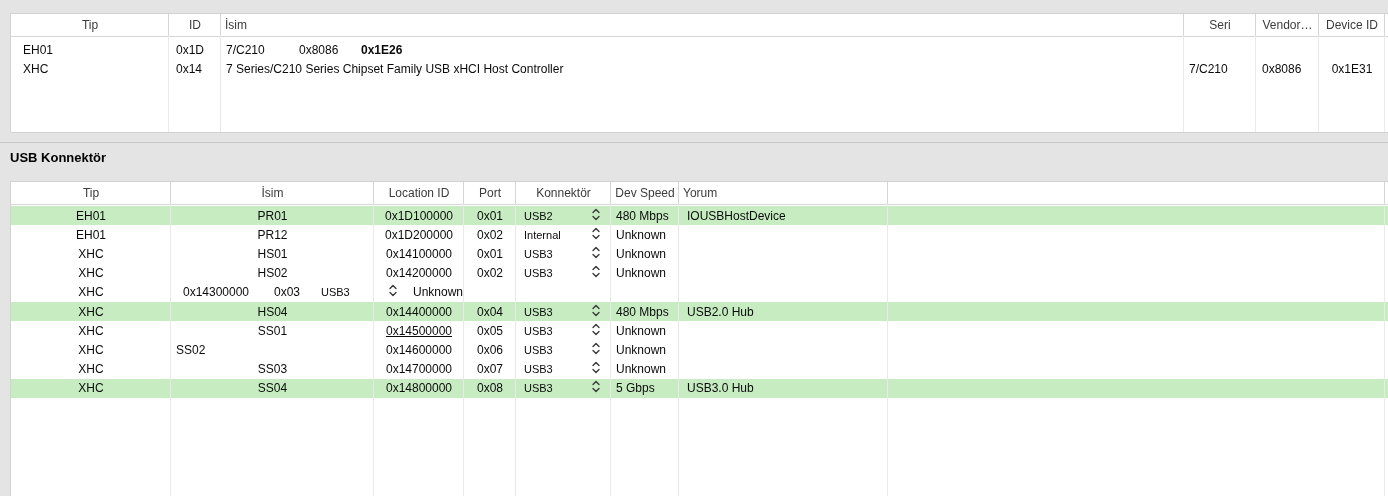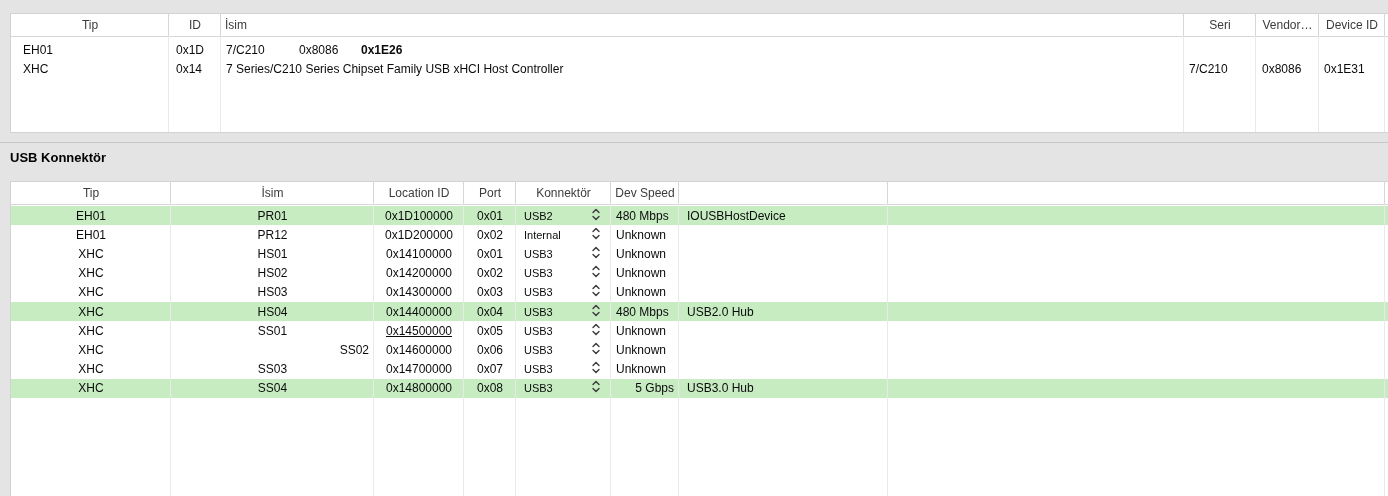--- a/index.html
+++ b/index.html
@@ -72,21 +72,21 @@
         <div class="td" style="width: 72px; text-align: left; padding-left: 5px;">7/C210</div>
         <div class="td" style="width: 63px; text-align: left; padding-left: 6px;">0x8086</div>
         <div class="td" style="width: 66px; text-align: left; padding-left: 5px; font-weight: bold;">0x1E26</div>
       </div>
       <div class="tr" style="height: 19px;">
         <div class="td" style="width: 158px; text-align: left; padding-left: 12px;">XHC</div>
         <div class="td" style="width: 52px; text-align: left; padding-left: 7px;">0x14</div>
         <div class="td" style="width: 963px; text-align: left; padding-left: 5px;">7 Series/C210 Series Chipset Family USB xHCI Host Controller</div>
         <div class="td" style="width: 72px; text-align: left; padding-left: 5px;">7/C210</div>
         <div class="td" style="width: 63px; text-align: left; padding-left: 6px;">0x8086</div>
-        <div class="td" style="width: 66px; text-align: left; padding-left: 5px;">0x1E31</div>
+        <div class="td" style="width: 66px; text-align: center; padding-left: 5px;">0x1E31</div>
       </div>
     </div>
 <div class="divider" style="left: 157px;"></div>
     <div class="hdr-divider" style="left: 157px;"></div>
     <div class="divider" style="left: 209px;"></div>
     <div class="hdr-divider" style="left: 209px;"></div>
     <div class="divider" style="left: 1172px;"></div>
     <div class="hdr-divider" style="left: 1172px;"></div>
     <div class="divider" style="left: 1244px;"></div>
     <div class="hdr-divider" style="left: 1244px;"></div>
@@ -100,20 +100,21 @@
 <div class="section-title">USB Konnektör</div>
 
 <div id="ports-table" class="table-box">
   <div class="thead" id="pt-head">
       <div class="th" style="width: 160px; text-align: center;">Tip</div>
       <div class="th" style="width: 203px; text-align: center;">İsim</div>
       <div class="th" style="width: 90px; text-align: center;">Location ID</div>
       <div class="th" style="width: 52px; text-align: center;">Port</div>
       <div class="th" style="width: 95px; text-align: center;">Konnektör</div>
       <div class="th" style="width: 68px; text-align: center;">Dev Speed</div>
+      <div class="th" style="width: 497px; text-align: left;">Yorum</div>
     </div>
   <div class="tbody" id="pt-body">
       <div class="spacer" style="height: 1px;"></div>
       <div class="tr" style="height: 19.2px; background: rgb(199, 236, 194);">
         <div class="td" style="width: 160px; text-align: center; padding-left: 5px;">EH01</div>
         <div class="td" style="width: 203px; text-align: center; padding-left: 5px;">PR01</div>
         <div class="td" style="width: 90px; text-align: center; padding-left: 5px;">0x1D100000</div>
         <div class="td" style="width: 52px; text-align: center; padding-left: 5px;">0x01</div>
         <div class="td" style="width: 95px; padding: 0px; height: 100%;">
           <div class="connector-cell">
@@ -177,21 +178,20 @@
                 <polyline points="1,8.4 4,11.6 7,8.4" fill="none" stroke="#3f3f3f" stroke-width="1.4" stroke-linecap="round" stroke-linejoin="round"></polyline>
               </svg></span>
           </div>
         </div>
         <div class="td" style="width: 68px; text-align: left; padding-left: 5px;">Unknown</div>
         <div class="td" style="width: 209px; text-align: left; padding-left: 8px;"></div>
         <div class="td" style="width: 497px; text-align: left; padding-left: 5px;"></div>
       </div>
       <div class="tr" style="height: 19.2px;">
         <div class="td" style="width: 160px; text-align: center; padding-left: 5px;">XHC</div>
-        <div class="td" style="width: 203px; text-align: center; padding-left: 5px;">HS03</div>
         <div class="td" style="width: 90px; text-align: center; padding-left: 5px;">0x14300000</div>
         <div class="td" style="width: 52px; text-align: center; padding-left: 5px;">0x03</div>
         <div class="td" style="width: 95px; padding: 0px; height: 100%;">
           <div class="connector-cell">
             <span class="connector-label">USB3</span>
             <span class="connector-chevrons"><svg width="8" height="13" viewBox="0 0 8 13">
                 <polyline points="1,4.6 4,1.4 7,4.6" fill="none" stroke="#3f3f3f" stroke-width="1.4" stroke-linecap="round" stroke-linejoin="round"></polyline>
                 <polyline points="1,8.4 4,11.6 7,8.4" fill="none" stroke="#3f3f3f" stroke-width="1.4" stroke-linecap="round" stroke-linejoin="round"></polyline>
               </svg></span>
           </div>
@@ -231,21 +231,21 @@
                 <polyline points="1,8.4 4,11.6 7,8.4" fill="none" stroke="#3f3f3f" stroke-width="1.4" stroke-linecap="round" stroke-linejoin="round"></polyline>
               </svg></span>
           </div>
         </div>
         <div class="td" style="width: 68px; text-align: left; padding-left: 5px;">Unknown</div>
         <div class="td" style="width: 209px; text-align: left; padding-left: 8px;"></div>
         <div class="td" style="width: 497px; text-align: left; padding-left: 5px;"></div>
       </div>
       <div class="tr" style="height: 19.2px;">
         <div class="td" style="width: 160px; text-align: center; padding-left: 5px;">XHC</div>
-        <div class="td" style="width: 203px; text-align: right; padding-left: 5px;">SS02</div>
+        <div class="td" style="width: 203px; text-align: left; padding-left: 5px;">SS02</div>
         <div class="td" style="width: 90px; text-align: center; padding-left: 5px;">0x14600000</div>
         <div class="td" style="width: 52px; text-align: center; padding-left: 5px;">0x06</div>
         <div class="td" style="width: 95px; padding: 0px; height: 100%;">
           <div class="connector-cell">
             <span class="connector-label">USB3</span>
             <span class="connector-chevrons"><svg width="8" height="13" viewBox="0 0 8 13">
                 <polyline points="1,4.6 4,1.4 7,4.6" fill="none" stroke="#3f3f3f" stroke-width="1.4" stroke-linecap="round" stroke-linejoin="round"></polyline>
                 <polyline points="1,8.4 4,11.6 7,8.4" fill="none" stroke="#3f3f3f" stroke-width="1.4" stroke-linecap="round" stroke-linejoin="round"></polyline>
               </svg></span>
           </div>
@@ -279,21 +279,21 @@
         <div class="td" style="width: 52px; text-align: center; padding-left: 5px;">0x08</div>
         <div class="td" style="width: 95px; padding: 0px; height: 100%;">
           <div class="connector-cell">
             <span class="connector-label">USB3</span>
             <span class="connector-chevrons"><svg width="8" height="13" viewBox="0 0 8 13">
                 <polyline points="1,4.6 4,1.4 7,4.6" fill="none" stroke="#3f3f3f" stroke-width="1.4" stroke-linecap="round" stroke-linejoin="round"></polyline>
                 <polyline points="1,8.4 4,11.6 7,8.4" fill="none" stroke="#3f3f3f" stroke-width="1.4" stroke-linecap="round" stroke-linejoin="round"></polyline>
               </svg></span>
           </div>
         </div>
-        <div class="td" style="width: 68px; text-align: right; padding-left: 5px;">5 Gbps</div>
+        <div class="td" style="width: 68px; text-align: left; padding-left: 5px;">5 Gbps</div>
         <div class="td" style="width: 209px; text-align: left; padding-left: 8px;">USB3.0 Hub</div>
         <div class="td" style="width: 497px; text-align: left; padding-left: 5px;"></div>
       </div>
     </div>
 <div class="divider" style="left: 159px;"></div>
     <div class="hdr-divider" style="left: 159px;"></div>
     <div class="divider" style="left: 362px;"></div>
     <div class="hdr-divider" style="left: 362px;"></div>
     <div class="divider" style="left: 452px;"></div>
     <div class="hdr-divider" style="left: 452px;"></div>

